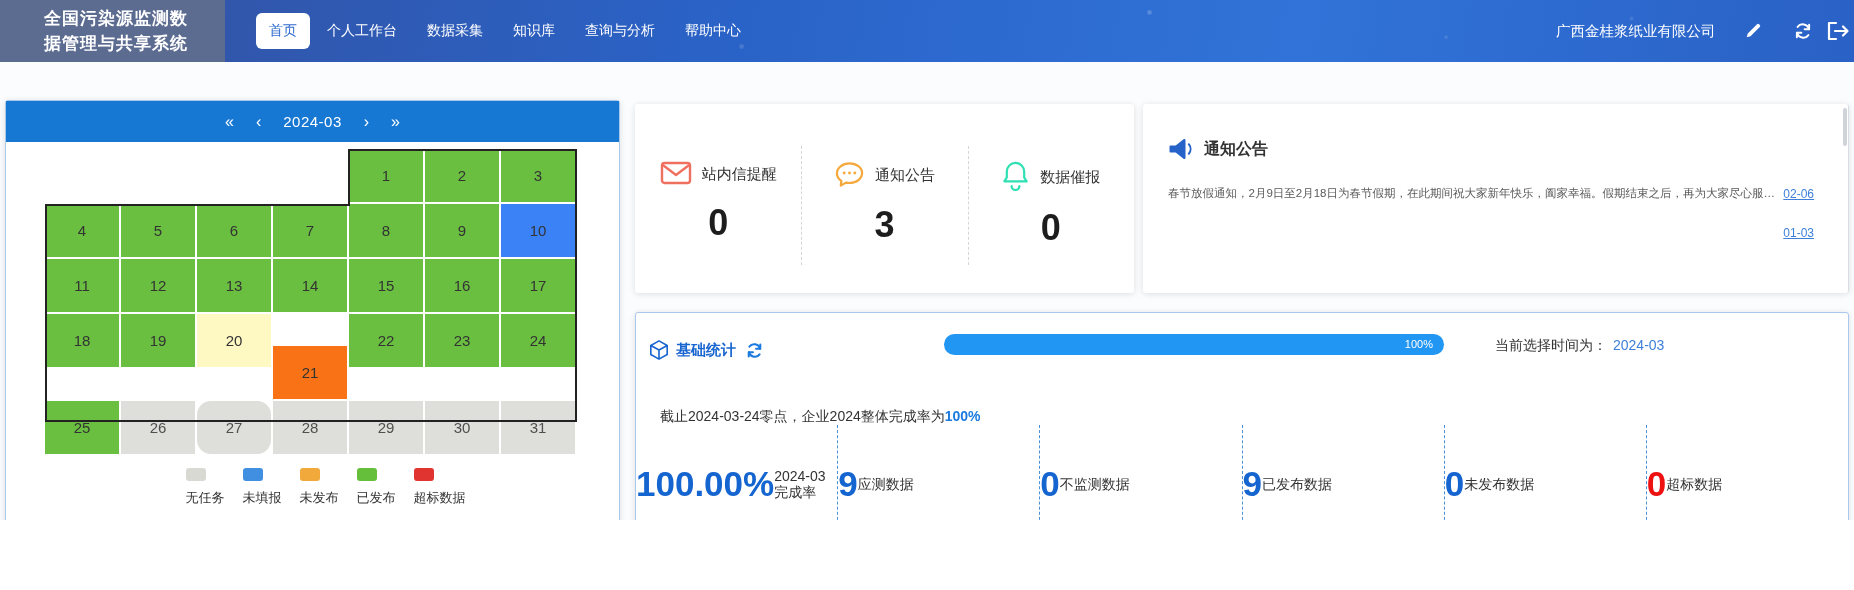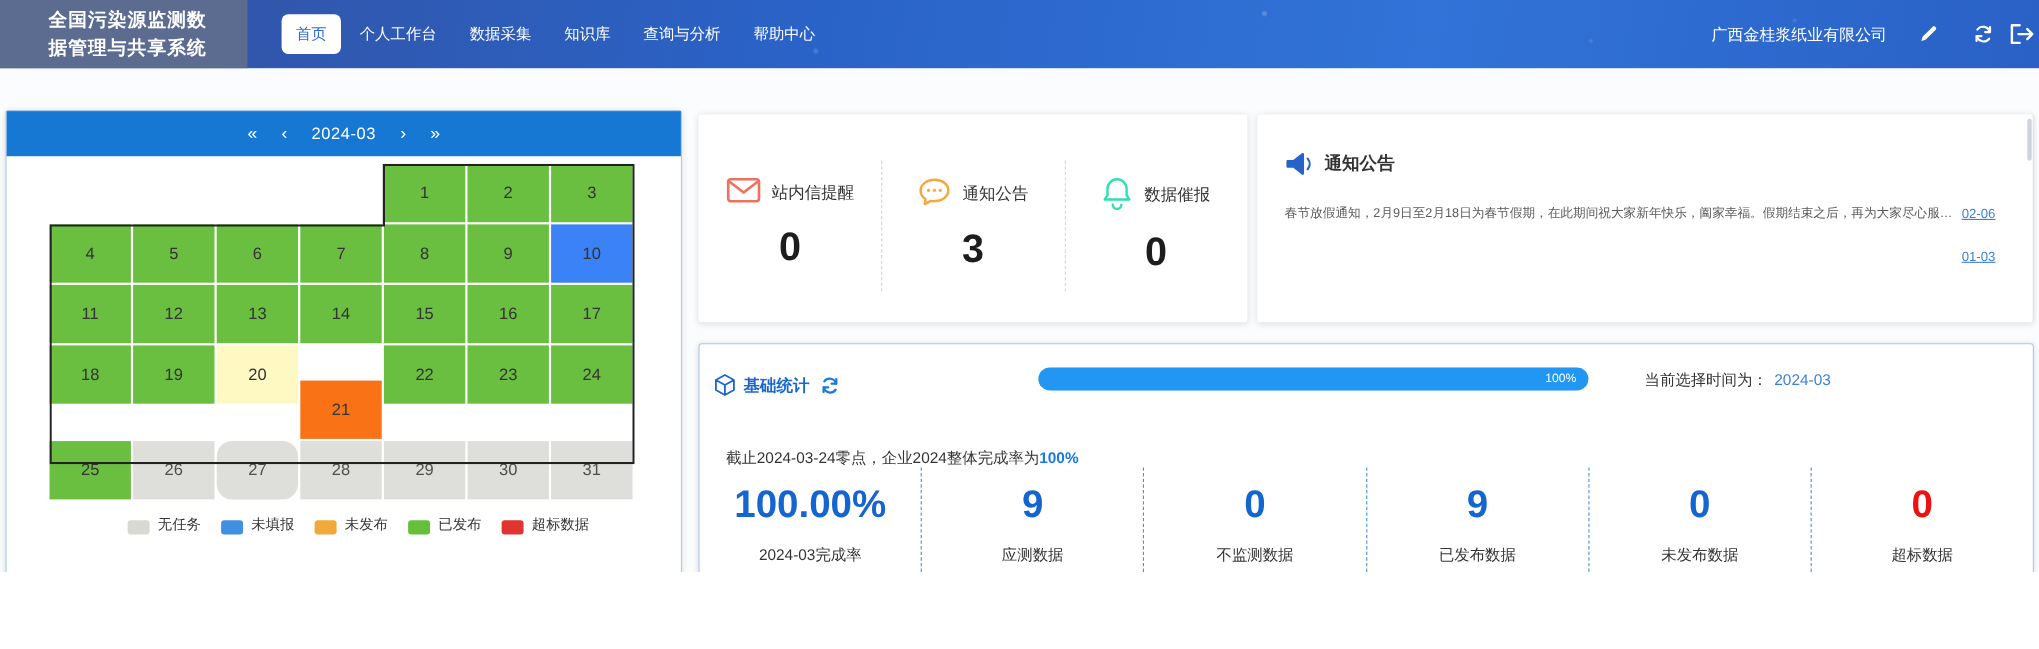--- a/index.html
+++ b/index.html
@@ -42,21 +42,21 @@
     display:flex; align-items:center; justify-content:center; }
   .wd:last-child { margin-right:0; }
   .date-grid { position:relative; margin:7px 0 0 39px; width:532px; height:273px; }
   .cal-row { display:flex; gap:2px; margin-bottom:2px; }
   .cal-cell { width:74px; height:53px; display:flex; align-items:center; justify-content:center;
     font-size:15px; color:#333; cursor:pointer; }
   .cal-cell.empty { background:transparent; cursor:default; }
   .cal-cell.none { color:#4f4f4f; }
   .step-outline { position:absolute; left:0; top:0; pointer-events:none; }
   .legend { margin-top:46px; display:flex; justify-content:center; gap:18px; padding-left:26px; }
-  .legend-item { display:flex; align-items:flex-end; gap:8px; font-size:13px; color:#333; }
+  .legend-item { display:flex; align-items:flex-start; gap:8px; font-size:13px; color:#333;flex-direction:column; }
   .legend-item .swatch { width:20px; height:13px; border-radius:3px; display:inline-block; }
   .footnote { margin:13px 0 0 36px; font-size:13.5px; color:#2b2b2b; }
   .footnote .flink { color:var(--accent-blue); font-weight:bold; cursor:pointer; }
 
   
   .quick-panel { left:635px; top:104px; width:499px; height:189px; display:flex; }
   .qs-col { position:relative; flex:1; padding-top:56px; }
   .qs-col + .qs-col::before { content:""; position:absolute; left:0; top:42px; bottom:28px; border-left:1px dashed #d6d6d6; }
   .qs-head { display:flex; align-items:center; justify-content:center; gap:10px; font-size:15px; color:#333; }
   .qs-value { text-align:center; margin-top:13px; font-size:36px; font-weight:bold; color:#1d1d1d; }
@@ -80,21 +80,21 @@
   .cube { display:inline-flex; color:var(--accent-blue); }
   .ico-refresh-b { display:inline-flex; color:#1a7ae0; cursor:pointer; margin-left:3px; }
   .progress-track { position:absolute; left:308px; top:21px; width:500px; height:21px; border-radius:11px; background:#e9f2fb; }
   .progress-fill { position:relative; height:21px; border-radius:11px; background:var(--progress-blue); }
   .progress-label { position:absolute; right:11px; top:4px; font-size:11px; color:#fff; }
   .time-row { position:absolute; left:859px; top:24px; font-size:14px; color:#333; }
   .time-value { color:var(--date-blue); margin-left:6px; }
   .summary { position:absolute; left:24px; top:83px; font-size:14px; color:#333;margin-top:12px; }
   .summary-value { color:#1a7ae0; font-weight:bold; }
   .stats-row { position:absolute; left:0; right:0; top:112px; height:100px; display:flex; }
-  .stat-col { flex:1; display:flex; flex-direction:column; align-items:center; }
+  .stat-col { flex:1; display:flex; flex-direction:row; align-items:center; }
   .stat-col + .stat-col { border-left:1px dashed #4a90d9; }
   .stat-value { margin-top:16px; font-size:35px; font-weight:bold; line-height:1; }
   .stat-label { margin-top:20px; font-size:14px; color:#333; }
 </style>
 </head>
 <body>
 
 <div class="page">
 
   <div class="navbar">

